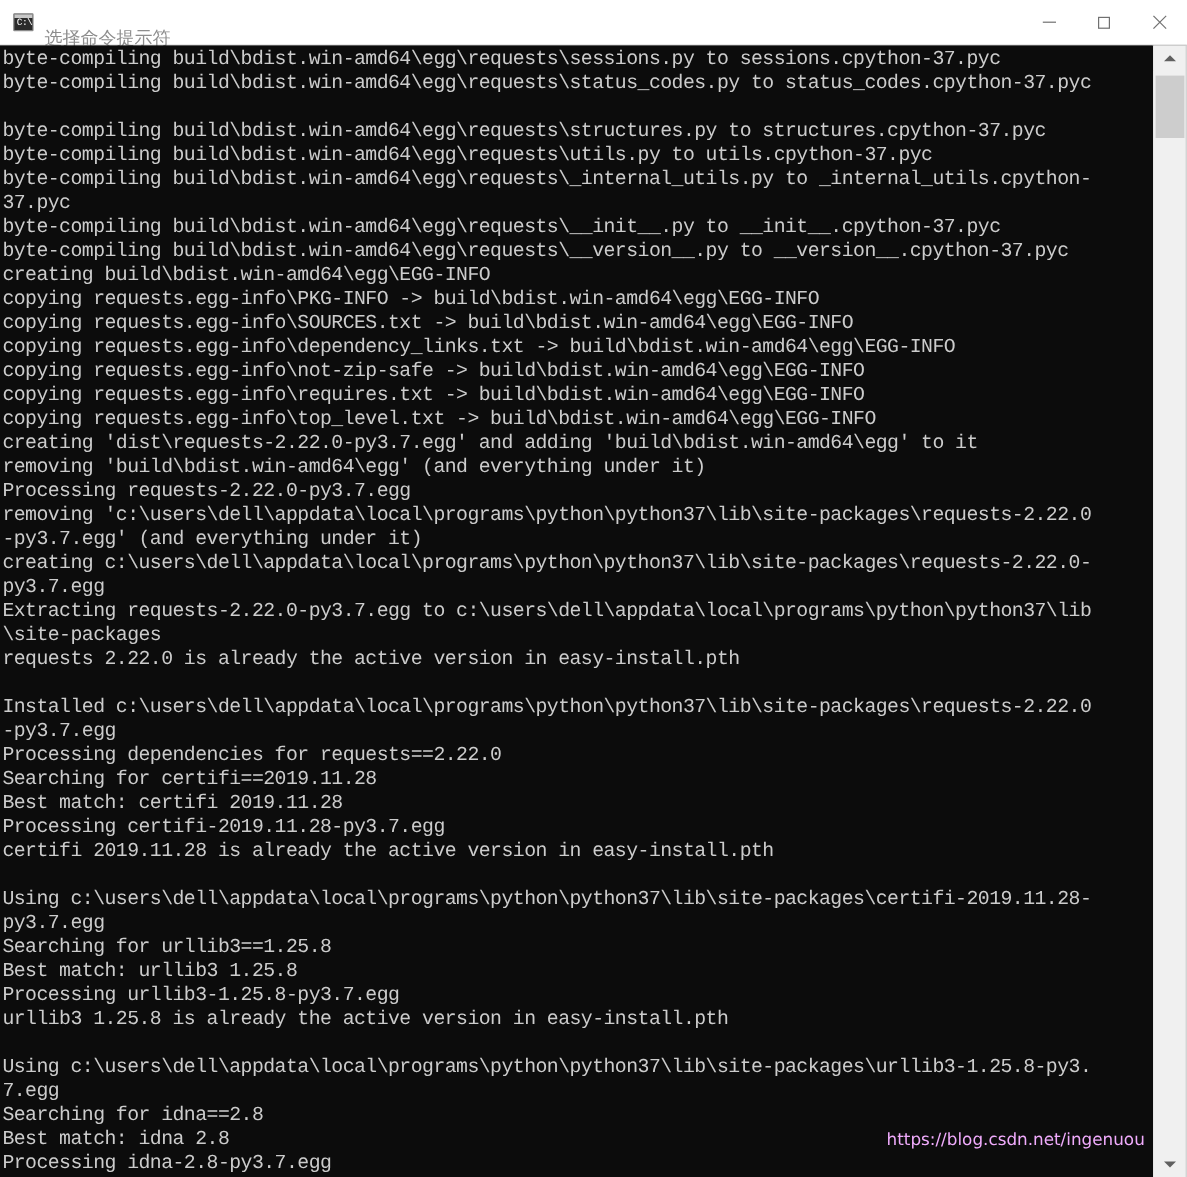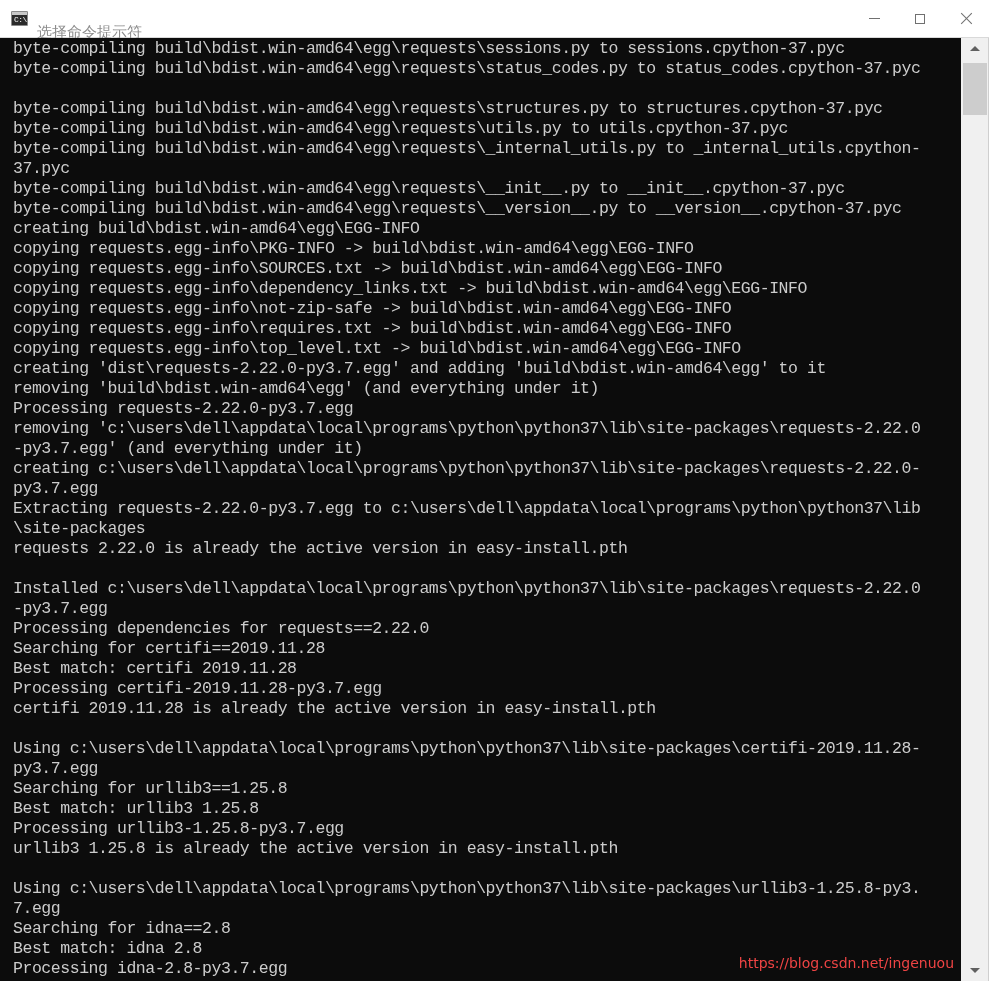--- a/index.html
+++ b/index.html
@@ -124,35 +124,35 @@
   }
   .console {
     flex: 1 1 auto;
     background: #0c0c0c;
     overflow: hidden;
     position: relative;
     padding: 0;
   }
   .console-text {
     margin: 0;
-    padding: 1px 0 0 13px;
+    padding: 1px 0 0 2px;
     font-family: "Liberation Mono", monospace;
     font-size: 16.5px;
     line-height: 20px;
     color: #cccccc;
     white-space: pre;
     letter-spacing: -0.45px;
   }
   .watermark {
     position: absolute;
     right: 6px;
-    bottom: 10px;
+    bottom: 23px;
     font-family: "DejaVu Sans", sans-serif;
     font-size: 14px;
-    color: #ef4444;
+    color: #f0abfc;
     white-space: nowrap;
     pointer-events: none;
   }
 
   
   .scrollbar {
     width: 29px;
     min-width: 29px;
     background: #f0f0f0;
     border-left: 1px solid #0c0c0c;

